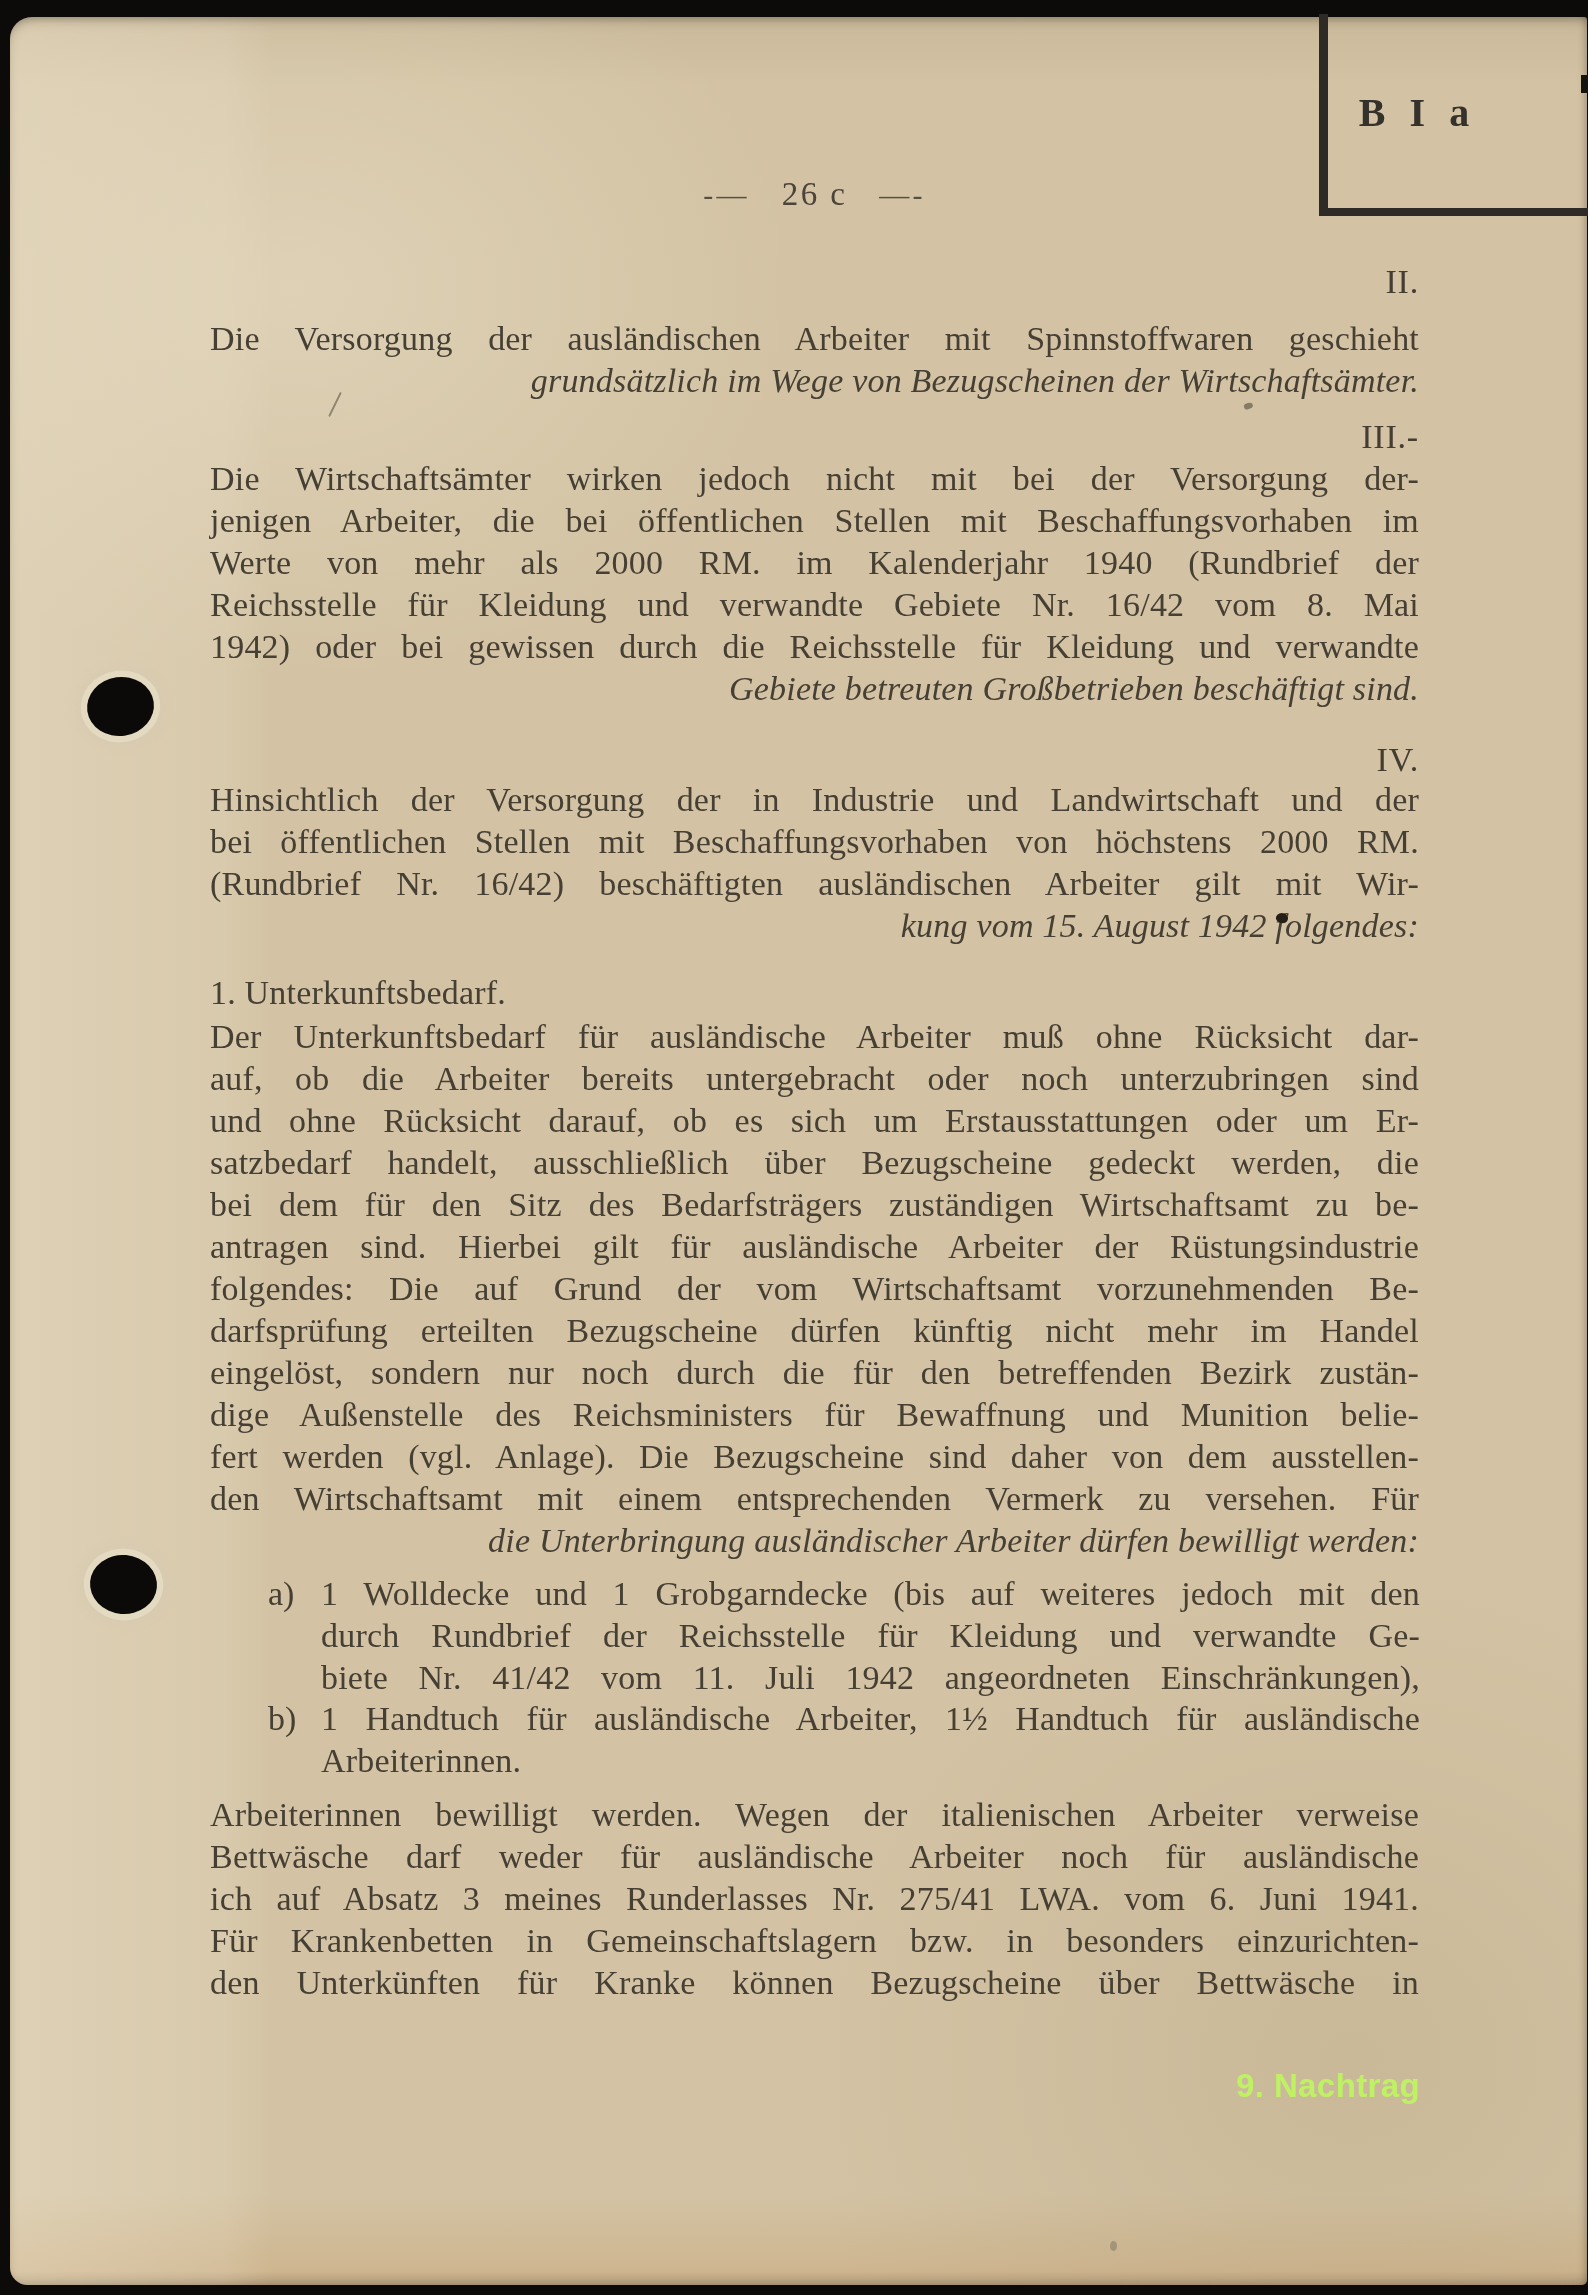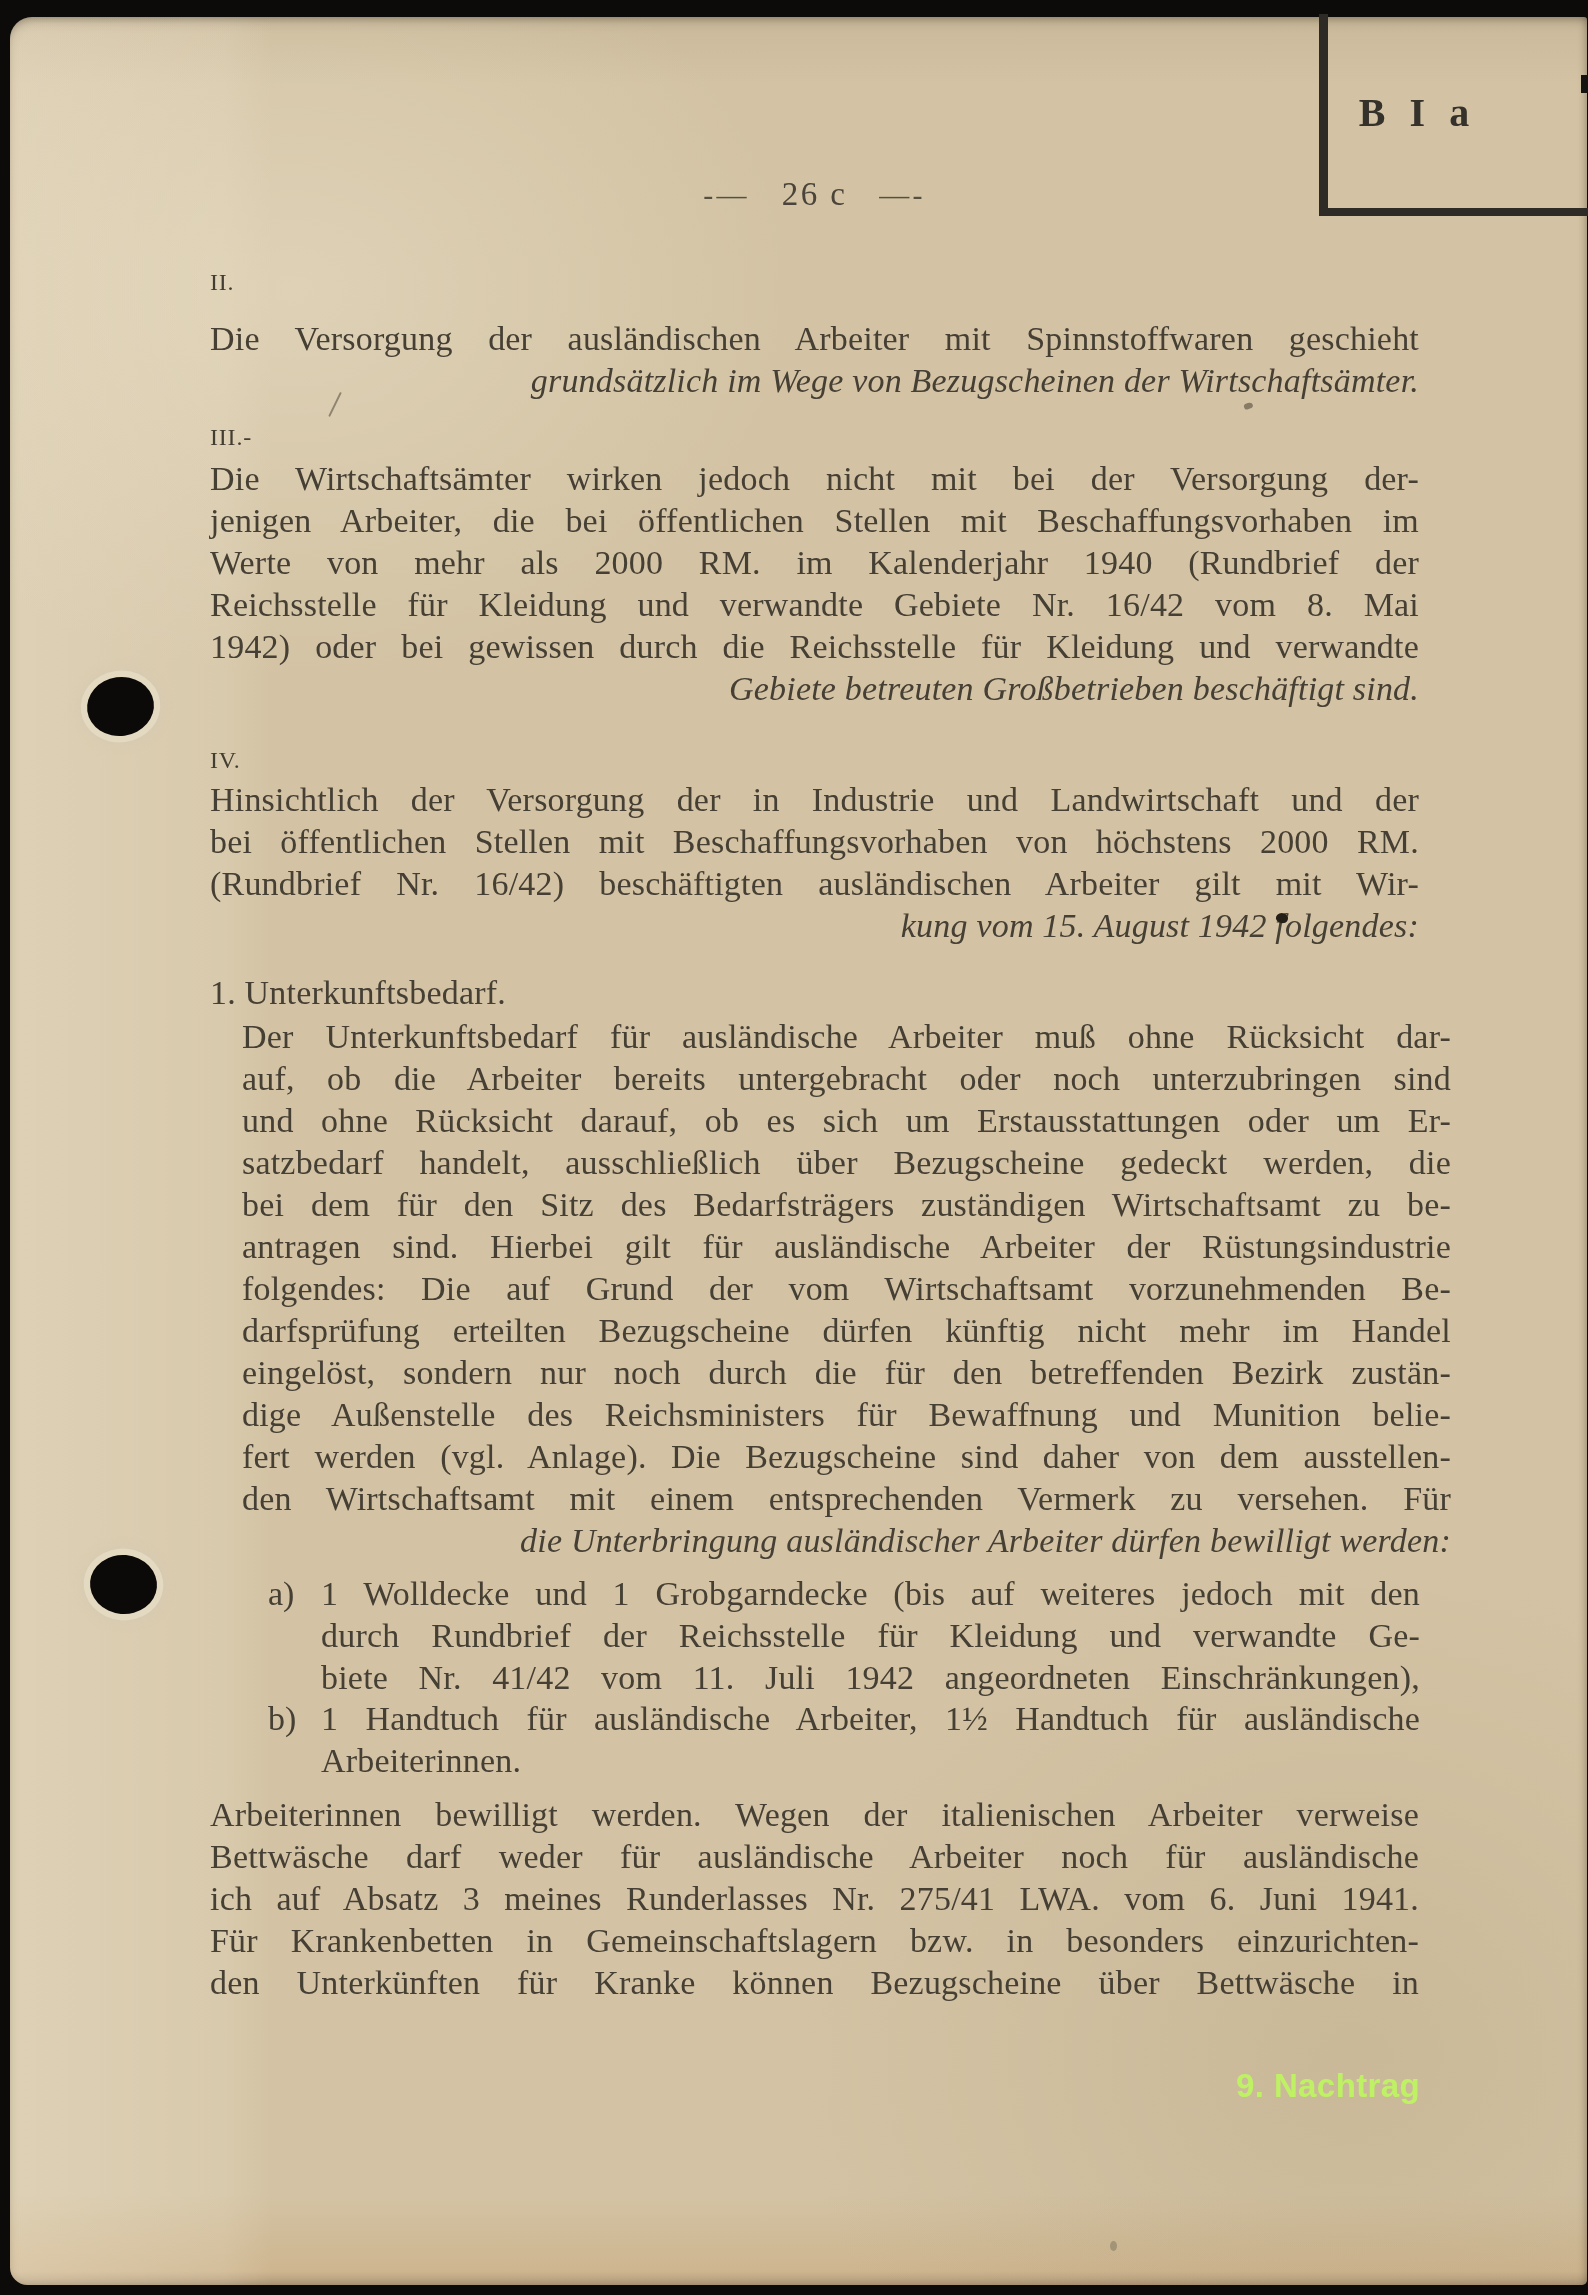--- a/index.html
+++ b/index.html
@@ -26,22 +26,22 @@
     letter-spacing:0.2px;white-space:nowrap;
   }
   .para{
     position:absolute;left:210px;width:1209px;
     font-size:34px;line-height:42px;color:#453f34;
     letter-spacing:0.2px;
   }
   .para .j{text-align:justify;text-align-last:justify;text-justify:inter-word;}
   .para .last{text-align:right;font-style:italic;}
   .heading{
-    position:absolute;left:210px;width:1209px;text-align:left;
-    font-size:24px;line-height:42px;color:#433d32;letter-spacing:0.8px;
+    position:absolute;left:210px;width:1209px;text-align:right;
+    font-size:34px;line-height:42px;color:#433d32;letter-spacing:0.8px;
   }
   .listitem{position:absolute;}
   .marker{
     position:absolute;left:268px;
     font-size:34px;line-height:42px;color:#453f34;
   }
   .listbody{
     position:absolute;left:321px;width:1099px;
     font-size:34px;line-height:42px;color:#453f34;letter-spacing:0.2px;
   }
@@ -115,21 +115,21 @@
 
 <div class="heading" style="top:739px;">IV.</div>
 <div class="para" style="top:779px;">
   <div class="j">Hinsichtlich der Versorgung der in Industrie und Landwirtschaft und der</div>
   <div class="j">bei öffentlichen Stellen mit Beschaffungsvorhaben von höchstens 2000 RM.</div>
   <div class="j">(Rundbrief Nr. 16/42) beschäftigten ausländischen Arbeiter gilt mit Wir-</div>
   <div class="last">kung vom 15. August 1942 folgendes:</div>
 </div>
 
 <div class="line" style="left:210px;top:972px;">1. Unterkunftsbedarf.</div>
-<div class="para" style="top:1016px;margin-left:32px;">
+<div class="para" style="top:1016px;">
   <div class="j">Der Unterkunftsbedarf für ausländische Arbeiter muß ohne Rücksicht dar-</div>
   <div class="j">auf, ob die Arbeiter bereits untergebracht oder noch unterzubringen sind</div>
   <div class="j">und ohne Rücksicht darauf, ob es sich um Erstausstattungen oder um Er-</div>
   <div class="j">satzbedarf handelt, ausschließlich über Bezugscheine gedeckt werden, die</div>
   <div class="j">bei dem für den Sitz des Bedarfsträgers zuständigen Wirtschaftsamt zu be-</div>
   <div class="j">antragen sind. Hierbei gilt für ausländische Arbeiter der Rüstungsindustrie</div>
   <div class="j">folgendes: Die auf Grund der vom Wirtschaftsamt vorzunehmenden Be-</div>
   <div class="j">darfsprüfung erteilten Bezugscheine dürfen künftig nicht mehr im Handel</div>
   <div class="j">eingelöst, sondern nur noch durch die für den betreffenden Bezirk zustän-</div>
   <div class="j">dige Außenstelle des Reichsministers für Bewaffnung und Munition belie-</div>

